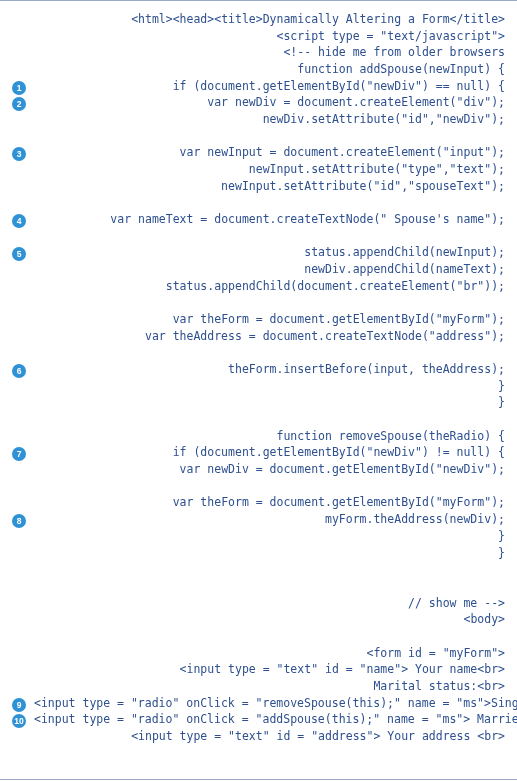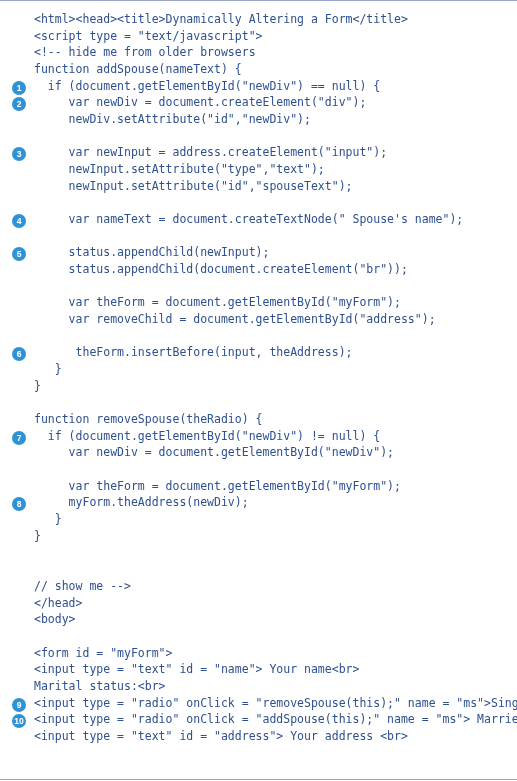--- a/index.html
+++ b/index.html
@@ -39,20 +39,21 @@
     line-height: 14px;
     text-align: center;
     font-family: Arial, sans-serif;
     font-weight: bold;
     position: relative;
     top: 1px;
   }
   .code {
     white-space: pre;
     flex: 1;
+    text-align: right;
   }
   .blank .code::after {
     content: " ";
   }
 </style>
 </head>
 <body>
 
 <div class="page" id="listing">
     <div class="row">
@@ -62,41 +63,41 @@
     <div class="row">
       <div class="gutter"></div>
       <div class="code">&lt;script type = "text/javascript"&gt;</div>
     </div>
     <div class="row">
       <div class="gutter"></div>
       <div class="code">&lt;!-- hide me from older browsers</div>
     </div>
     <div class="row">
       <div class="gutter"></div>
-      <div class="code">function addSpouse(nameText) {</div>
+      <div class="code">function addSpouse(newInput) {</div>
     </div>
     <div class="row">
       <div class="gutter"><span class="bullet">1</span></div>
       <div class="code">  if (document.getElementById("newDiv") == null) {</div>
     </div>
     <div class="row">
       <div class="gutter"><span class="bullet">2</span></div>
       <div class="code">     var newDiv = document.createElement("div");</div>
     </div>
     <div class="row">
       <div class="gutter"></div>
       <div class="code">     newDiv.setAttribute("id","newDiv");</div>
     </div>
     <div class="row blank">
       <div class="gutter"></div>
       <div class="code"></div>
     </div>
     <div class="row">
       <div class="gutter"><span class="bullet">3</span></div>
-      <div class="code">     var newInput = address.createElement("input");</div>
+      <div class="code">     var newInput = document.createElement("input");</div>
     </div>
     <div class="row">
       <div class="gutter"></div>
       <div class="code">     newInput.setAttribute("type","text");</div>
     </div>
     <div class="row">
       <div class="gutter"></div>
       <div class="code">     newInput.setAttribute("id","spouseText");</div>
     </div>
     <div class="row blank">
@@ -110,33 +111,37 @@
     <div class="row blank">
       <div class="gutter"></div>
       <div class="code"></div>
     </div>
     <div class="row">
       <div class="gutter"><span class="bullet">5</span></div>
       <div class="code">     status.appendChild(newInput);</div>
     </div>
     <div class="row">
       <div class="gutter"></div>
+      <div class="code">     newDiv.appendChild(nameText);</div>
+    </div>
+    <div class="row">
+      <div class="gutter"></div>
       <div class="code">     status.appendChild(document.createElement("br"));</div>
     </div>
     <div class="row blank">
       <div class="gutter"></div>
       <div class="code"></div>
     </div>
     <div class="row">
       <div class="gutter"></div>
       <div class="code">     var theForm = document.getElementById("myForm");</div>
     </div>
     <div class="row">
       <div class="gutter"></div>
-      <div class="code">     var removeChild = document.getElementById("address");</div>
+      <div class="code">     var theAddress = document.createTextNode("address");</div>
     </div>
     <div class="row blank">
       <div class="gutter"></div>
       <div class="code"></div>
     </div>
     <div class="row">
       <div class="gutter"><span class="bullet">6</span></div>
       <div class="code">      theForm.insertBefore(input, theAddress);</div>
     </div>
     <div class="row">
@@ -187,24 +192,20 @@
       <div class="gutter"></div>
       <div class="code"></div>
     </div>
     <div class="row blank">
       <div class="gutter"></div>
       <div class="code"></div>
     </div>
     <div class="row">
       <div class="gutter"></div>
       <div class="code">// show me --&gt;</div>
-    </div>
-    <div class="row">
-      <div class="gutter"></div>
-      <div class="code">&lt;/head&gt;</div>
     </div>
     <div class="row">
       <div class="gutter"></div>
       <div class="code">&lt;body&gt;</div>
     </div>
     <div class="row blank">
       <div class="gutter"></div>
       <div class="code"></div>
     </div>
     <div class="row">

